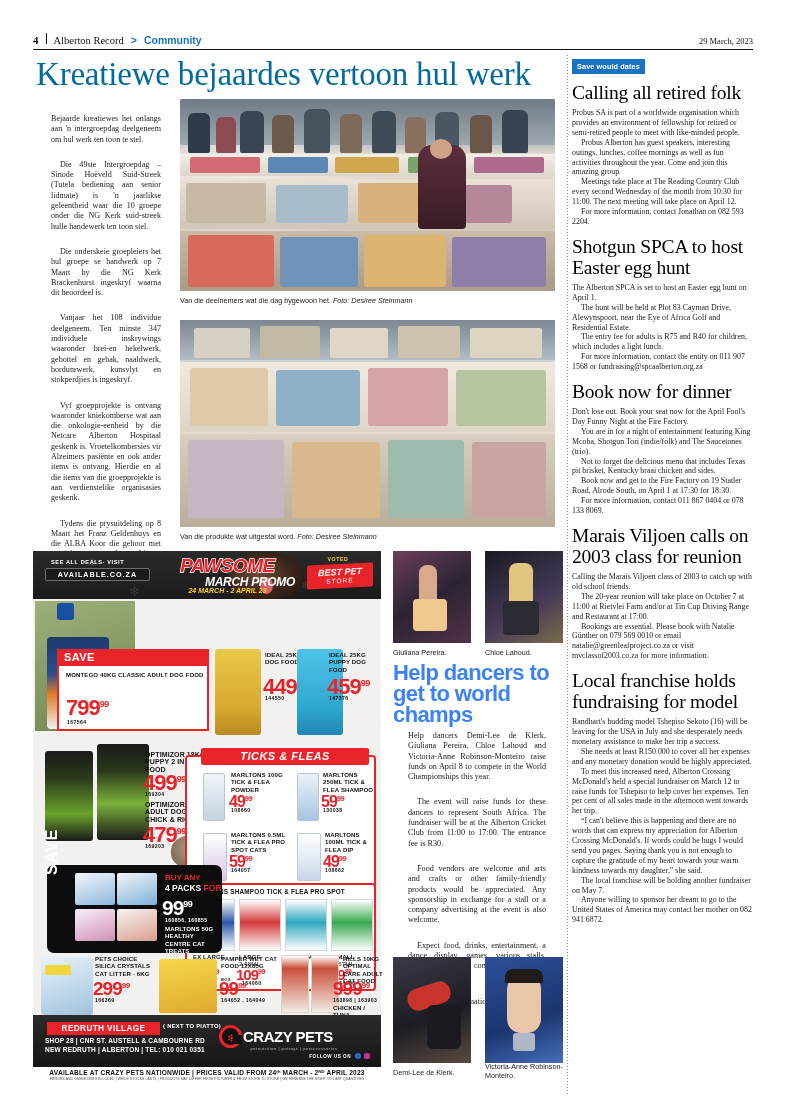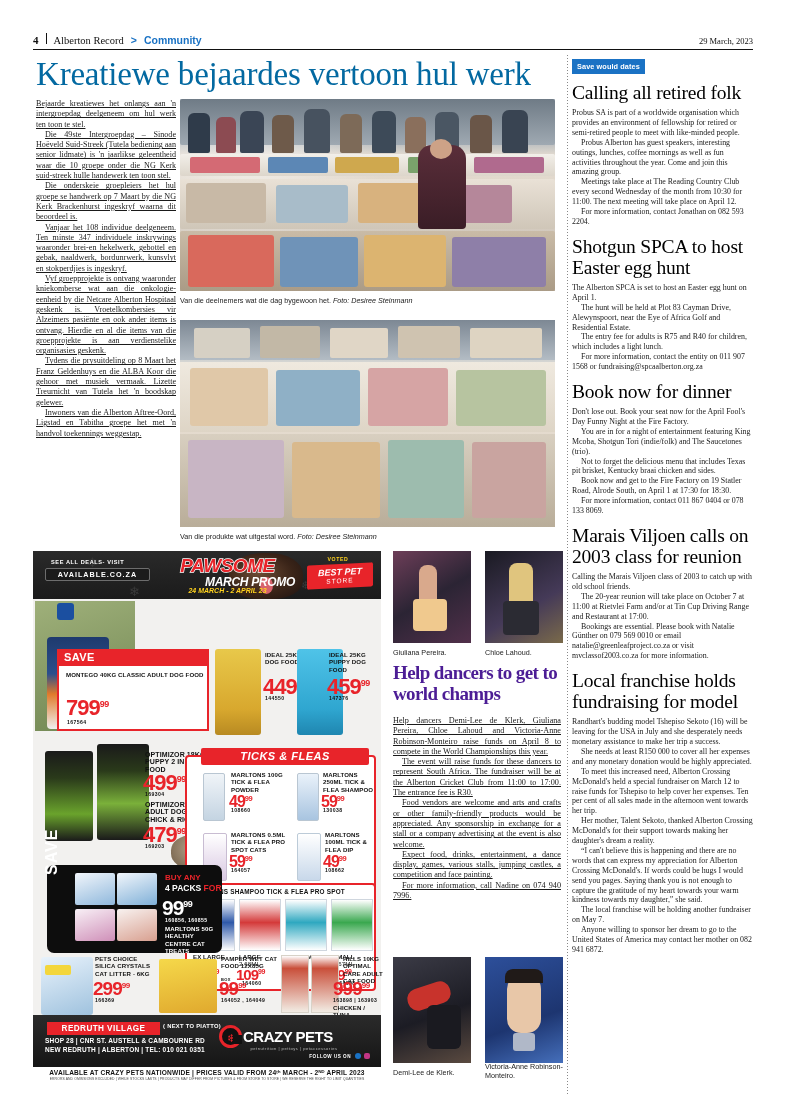--- a/index.html
+++ b/index.html
@@ -34,21 +34,21 @@
     font-size:33px; line-height:38px; color:#0369a1; letter-spacing:-0.2px;
   }
 
   
   .artcol {
     position:absolute;
     font-family:"Liberation Serif", serif;
     font-size:8.1px; line-height:10.3px; color:#1a1a1a;
     text-align:justify;
   }
-  .artcol p { text-indent:9px; margin:0;text-decoration:underline; }
+  .artcol p { text-indent:9px; margin:15px; }
   .artcol p.first { text-indent:0; }
 
   #col-left { left:36px; top:99px; width:140px; }
 
   
   .photo { position:absolute; overflow:hidden; }
   .caption {
     position:absolute;
     font-family:"Liberation Sans", sans-serif;
     font-size:7.2px; color:#222;
@@ -62,22 +62,22 @@
       linear-gradient(180deg,#c8cfd6 0%, #9aa6b2 18%, #e7ded2 30%, #d8cfc4 60%, #bfb4a6 100%);
   }
   #photo-top .pp { position:absolute; border-radius:2px; }
 
   #photo-mid { left:180px; top:320px; width:375px; height:207px;
     background:
       linear-gradient(180deg,#cfd6dc 0%, #b9c2c9 14%, #efe7dc 26%, #ded4c6 70%, #c9bdac 100%);
   }
   .dancer-photo { position:absolute; }
   .mid-headline {
-    font-family:Liberation Serif, serif;
-    font-weight:bold; font-size:19px; line-height:21px; color:#4c1d95;
+    font-family:Liberation Sans, sans-serif;
+    font-weight:bold; font-size:22px; line-height:21px; color:#3b82f6;
     letter-spacing:-0.6px;
   }
 
   
   #sidebar { position:absolute; left:572px; top:55px; width:181px; }
   .side-dotted { position:absolute; left:567px; top:55px; width:1px; height:1040px;
     background-image: linear-gradient(#888 50%, transparent 50%);
     background-size: 1px 3px; }
   .badge {
     display:inline-block; background:#1a72c4; color:#fff;
@@ -397,21 +397,20 @@
       </div>
     </div>
 
     
     <div class="side-block">
       <div class="side-head">Local franchise holds fundraising for model</div>
       <div class="side-body">
         <p class="first">Randhart's budding model Tshepiso Sekoto (16) will be leaving for the USA in July and she desperately needs monetary assistance to make her trip a success.</p>
         <p>She needs at least R150 000 to cover all her expenses and any monetary donation would be highly appreciated.</p>
         <p>To meet this increased need, Alberton Crossing McDonald's held a special fundraiser on March 12 to raise funds for Tshepiso to help cover her expenses. Ten per cent of all sales made in the afternoon went towards her trip.</p>
-        <p>Her mother, Talent Sekoto, thanked Alberton Crossing McDonald's for their support towards making her daughter's dream a reality.</p>
         <p>“I can't believe this is happening and there are no words that can express my appreciation for Alberton Crossing McDonald's. If words could be hugs I would send you pages. Saying thank you is not enough to capture the gratitude of my heart towards your warm kindness towards my daughter,” she said.</p>
         <p>The local franchise will be holding another fundraiser on May 7.</p>
         <p>Anyone willing to sponsor her dream to go to the United States of America may contact her mother on 082 941 6872.</p>
       </div>
     </div>
   </div>
 
   <div id="ad">
 
     <div class="ad-topbar">

